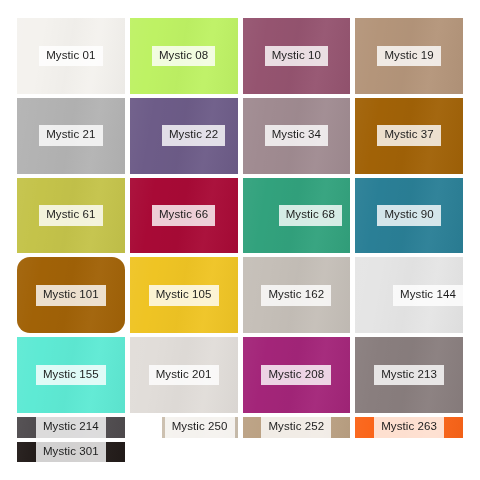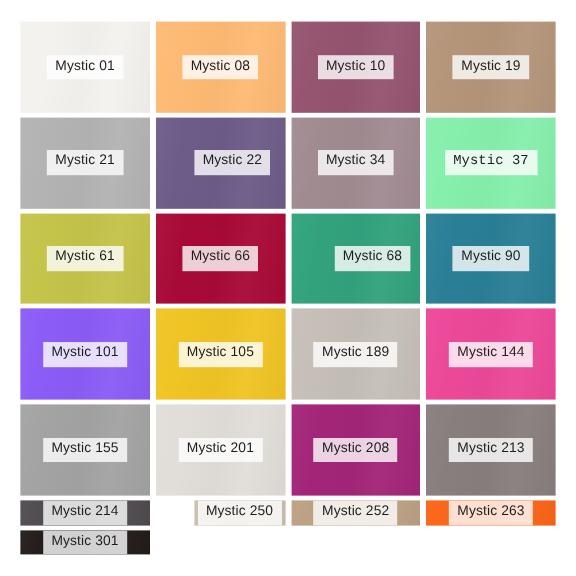--- a/index.html
+++ b/index.html
@@ -63,66 +63,66 @@
     box-shadow: 0 0 0 0 rgba(0,0,0,0);
   }
 </style>
 </head>
 <body style="background: rgb(255, 255, 255);">
 
 <div id="palette-grid">
     <div class="swatch" style="background-color: rgb(244, 242, 238);">
       <div class="swatch-label">Mystic 01</div>
     </div>
-    <div class="swatch" style="background-color: #fdba74;">
+    <div class="swatch" style="background-color: #bef264;">
       <div class="swatch-label">Mystic 08</div>
     </div>
     <div class="swatch" style="background-color: rgb(149, 84, 112);">
       <div class="swatch-label">Mystic 10</div>
     </div>
     <div class="swatch" style="background-color: rgb(180, 149, 122);">
       <div class="swatch-label">Mystic 19</div>
     </div>
     <div class="swatch" style="background-color: rgb(179, 179, 179);">
       <div class="swatch-label">Mystic 21</div>
     </div>
     <div class="swatch" style="background-color: rgb(109, 92, 136); padding-left: 20px;">
       <div class="swatch-label">Mystic 22</div>
     </div>
     <div class="swatch" style="background-color: rgb(160, 139, 145);">
       <div class="swatch-label">Mystic 34</div>
     </div>
-    <div class="swatch" style="background-color: #86efac; font-family: Liberation Mono, monospace;">
+    <div class="swatch" style="background-color: #a16207;">
       <div class="swatch-label">Mystic 37</div>
     </div>
     <div class="swatch" style="background-color: rgb(196, 195, 74);">
       <div class="swatch-label">Mystic 61</div>
     </div>
     <div class="swatch" style="background-color: rgb(168, 10, 54);">
       <div class="swatch-label">Mystic 66</div>
     </div>
     <div class="swatch" style="background-color: rgb(50, 162, 125); padding-left: 28px;">
       <div class="swatch-label">Mystic 68</div>
     </div>
     <div class="swatch" style="background-color: rgb(42, 127, 150);">
       <div class="swatch-label">Mystic 90</div>
     </div>
-    <div class="swatch" style="background-color: #8b5cf6;">
+    <div class="swatch" style="background-color: #a16207; border-radius: 13px;">
       <div class="swatch-label">Mystic 101</div>
     </div>
     <div class="swatch" style="background-color: rgb(239, 196, 36);">
       <div class="swatch-label">Mystic 105</div>
     </div>
     <div class="swatch" style="background-color: rgb(197, 191, 184);">
-      <div class="swatch-label">Mystic 189</div>
+      <div class="swatch-label">Mystic 162</div>
     </div>
-    <div class="swatch" style="background-color: #ec4899;">
+    <div class="swatch" style="background-color: #e5e5e5; justify-content: flex-end;">
       <div class="swatch-label">Mystic 144</div>
     </div>
-    <div class="swatch" style="background-color: #a3a3a3;">
+    <div class="swatch" style="background-color: #5eead4;">
       <div class="swatch-label">Mystic 155</div>
     </div>
     <div class="swatch" style="background-color: rgb(225, 221, 217);">
       <div class="swatch-label">Mystic 201</div>
     </div>
     <div class="swatch" style="background-color: rgb(163, 37, 121);">
       <div class="swatch-label">Mystic 208</div>
     </div>
     <div class="swatch" style="background-color: rgb(137, 126, 126);">
       <div class="swatch-label">Mystic 213</div>

